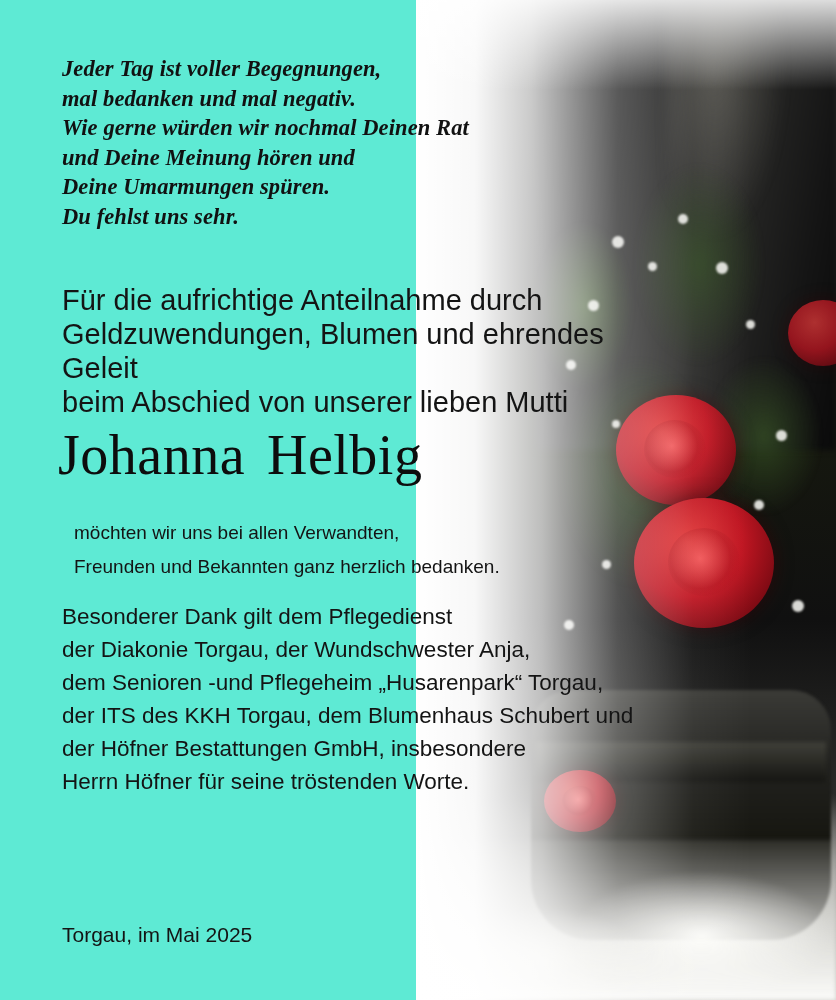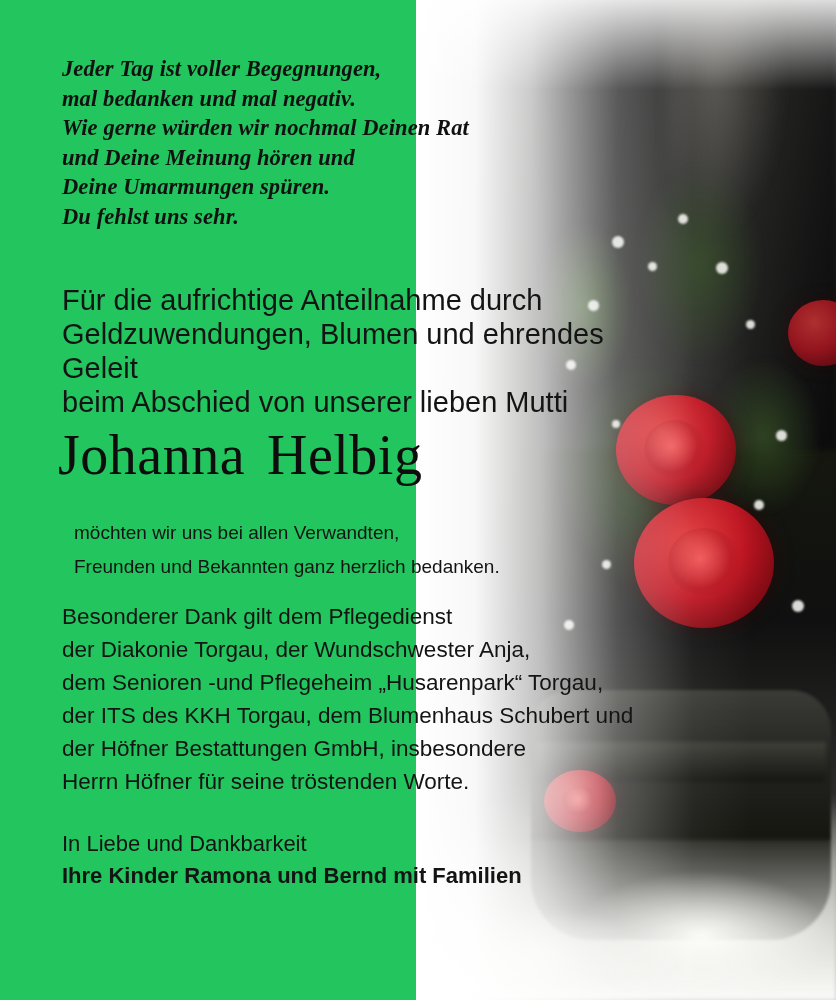--- a/index.html
+++ b/index.html
@@ -7,21 +7,21 @@
     padding: 0;
     background: #ffffff;
   }
   body {
     font-family: "Liberation Sans", sans-serif;
   }
   .page {
     position: relative;
     width: 836px;
     height: 1000px;
-    background: #22c55e;
+    background: #5eead4;
     overflow: hidden;
   }
 
   
   .photo {
     position: absolute;
     top: 0;
     right: 0;
     width: 420px;
     height: 1000px;
@@ -290,20 +290,17 @@
 
     <div class="special">
       <span class="line">Besonderer Dank gilt dem Pflegedienst</span>
       <span class="line">der Diakonie Torgau, der Wundschwester Anja,</span>
       <span class="line">dem Senioren -und Pflegeheim „Husarenpark“ Torgau,</span>
       <span class="line">der ITS des KKH Torgau, dem Blumenhaus Schubert und</span>
       <span class="line">der Höfner Bestattungen GmbH, insbesondere</span>
       <span class="line">Herrn Höfner für seine tröstenden Worte.</span>
     </div>
 
-    <div class="signature">
-      <span class="line">In Liebe und Dankbarkeit</span>
-      <span class="line bold">Ihre Kinder Ramona und Bernd mit Familien</span>
-    </div>
-
+
+    <div class="place">Torgau, im Mai 2025</div>
 
   </div>
 </div>
 
 </body></html>

